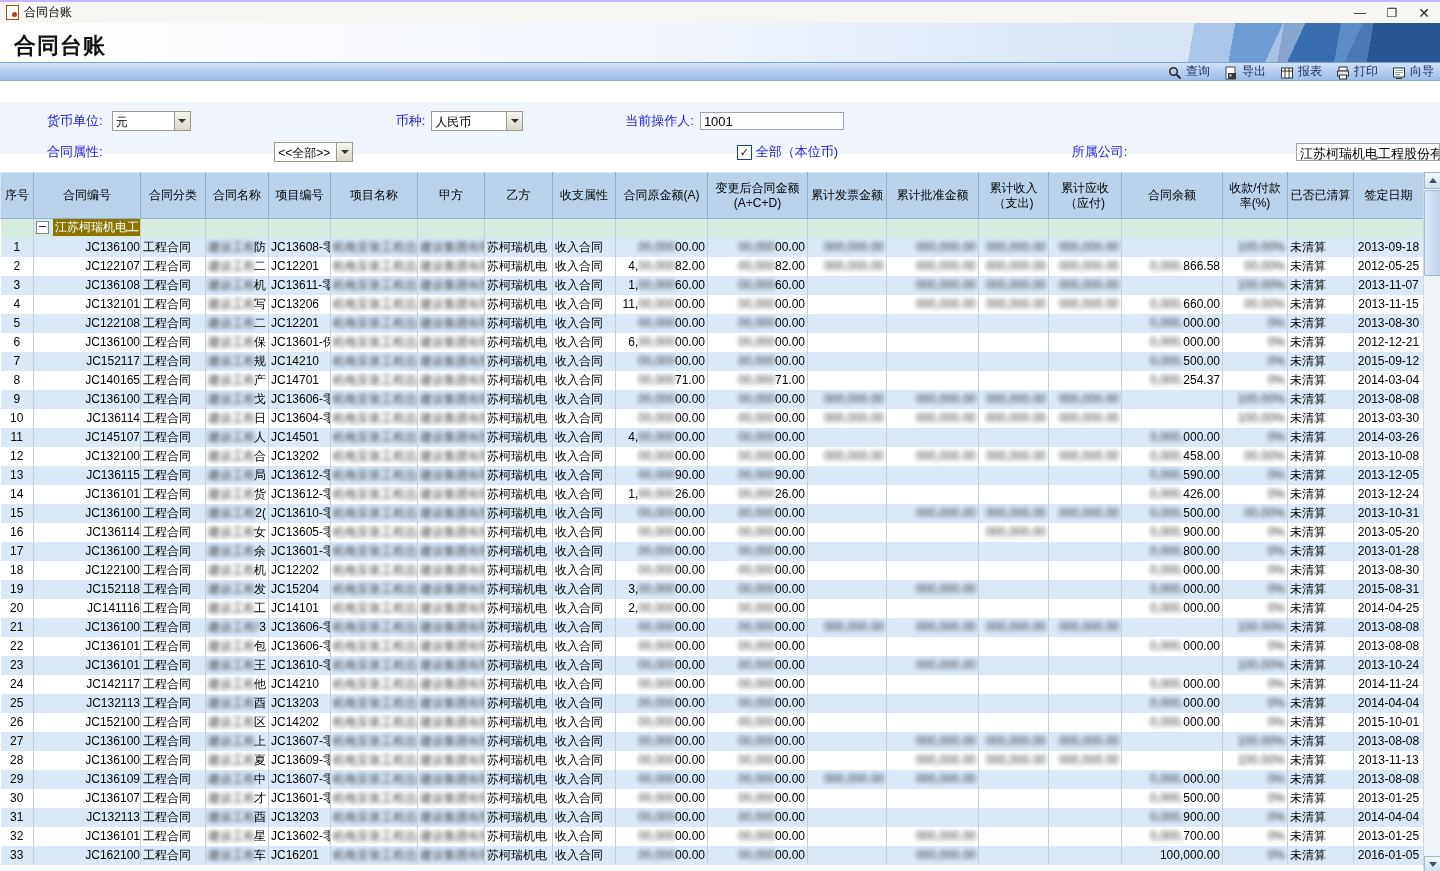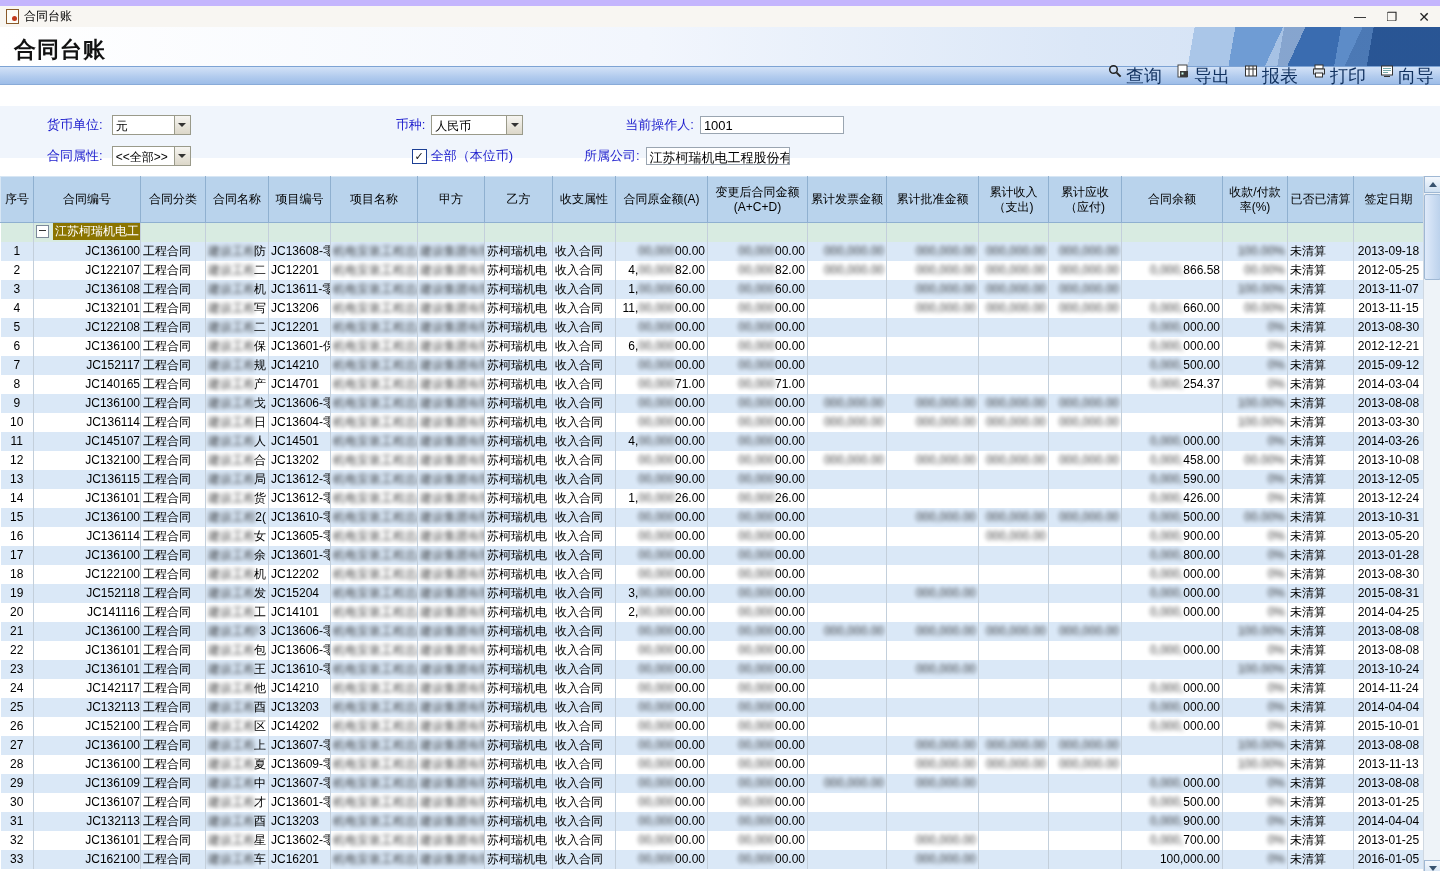--- a/index.html
+++ b/index.html
@@ -1,17 +1,17 @@
 <!DOCTYPE html>
 <html><head>
 <meta charset="utf-8">
 <style>
   html,body{margin:0;padding:0;width:1440px;height:871px;overflow:hidden;
     font-family:"Liberation Sans","DejaVu Sans",sans-serif;background:#fff;}
-  #win{position:relative;width:1440px;height:871px;overflow:hidden;border-top:6px solid #c4b5fd;box-sizing:border-box;padding-left:12px;}
+  #win{position:relative;width:1440px;height:871px;overflow:hidden;border-top:2px solid #c4b5fd;box-sizing:border-box;padding-left:12px;}
 
   
   .titlebar{position:absolute;left:0;top:0;width:100%;height:21px;background:#f8f6f2;display:flex;align-items:center;}
   .titleicon{width:13px;height:15px;margin:0 5px 0 6px;position:relative;background:#fdfdf8;border:1px solid #8a5a2a;box-sizing:border-box;}
   .titleicon:after{content:"";position:absolute;right:1px;bottom:2px;width:5px;height:5px;border-radius:50%;background:#c23a1d;}
   .titletext{font-size:12px;color:#000;}
   .winbtns{margin-left:auto;display:flex;align-items:center;height:100%;}
   .winbtn{width:32px;height:100%;display:flex;align-items:center;justify-content:center;font-size:12px;color:#222;cursor:default;}
   .winbtn.close{font-size:14px;}
 
@@ -22,34 +22,34 @@
   .deco{position:absolute;right:0;top:0;height:100%;width:400px;pointer-events:none;
     background:linear-gradient(100deg,rgba(255,255,255,0) 0 38%,#aac6e8 38% 48%,#6f9cd4 48% 60%,#3a6cb0 60% 74%,#5d8cc8 74% 82%,#2d5b9b 82% 100%);}
   .deco2{position:absolute;right:0;top:0;height:100%;width:300px;pointer-events:none;opacity:.55;
     background:linear-gradient(115deg,rgba(255,255,255,0) 0 45%,rgba(255,255,255,.7) 45% 52%,rgba(255,255,255,0) 52% 70%,rgba(30,70,130,.5) 70% 100%);}
 
   
   .strip1{position:absolute;left:0;top:60px;width:100%;height:19px;
     background:linear-gradient(180deg,#d3e2f7 0%,#b3ccee 55%,#9dbde8 100%);
     border-top:1px solid #7da3d4;border-bottom:1px solid #89abd8;box-sizing:border-box;
     display:flex;align-items:center;justify-content:flex-end;padding-right:6px;}
-  .tbitem{display:flex;align-items:flex-start;gap:4px;margin-left:14px;font-size:18px;color:#10305e;cursor:default;}
+  .tbitem{display:flex;align-items:flex-end;gap:4px;margin-left:14px;font-size:12px;color:#10305e;cursor:default;}
   .tbitem svg{display:block;}
   .strip2{position:absolute;left:0;top:79px;width:100%;height:21px;
     background:linear-gradient(180deg,#eaf2fc 0%,#cfe0f6 100%);border-bottom:1px solid #bcd0e8;box-sizing:border-box;
     display:flex;align-items:center;justify-content:flex-end;padding-right:4px;gap:5px;}
   .searchbox{width:196px;height:16px;border:1px solid #7f9db9;background:#fff;font-size:12px;padding:0 2px;outline:none;}
   .fuzzy{font-size:13px;color:#10305e;}
   .gridicon{width:15px;height:14px;border:1px solid #2b6cd4;background:#eaf2fd;position:relative;}
   .gridicon:before{content:"";position:absolute;left:2px;right:2px;top:3px;height:1px;background:#2b6cd4;box-shadow:0 3px 0 #2b6cd4,0 6px 0 #2b6cd4;}
 
   
   .filters{position:absolute;left:0;top:100px;width:100%;height:52px;background:#f0f5fc;}
   .frow{position:absolute;left:0;width:100%;height:20px;display:flex;align-items:center;}
-  .frow.r1{top:9px;} .frow.r2{top:40px;}
+  .frow.r1{top:9px;} .frow.r2{top:40px;justify-content:space-between;}
   .flabel{color:#1c1ccd;font-size:13px;}
   .fsel{display:flex;height:20px;box-sizing:border-box;}
   .fsel .fval{width:62px;height:20px;border:1px solid #9a9a8a;border-right:none;background:#fff;font-size:12px;padding:2px 3px;box-sizing:border-box;}
   .fsel .fbtn{width:17px;height:20px;background:linear-gradient(180deg,#f6f5f1,#dcd7c9);border:1px solid #9a9a8a;box-sizing:border-box;display:flex;align-items:center;justify-content:center;}
   .arrow-down{width:0;height:0;border-left:4px solid transparent;border-right:4px solid transparent;border-top:4px solid #333;}
   .ftext{height:18px;border:1px solid #9aa5b1;background:#fff;font-size:13px;padding:1px 3px;box-sizing:border-box;color:#000;overflow:hidden;white-space:nowrap;}
   .chk{width:13px;height:13px;border:1px solid #1c3f94;background:#fff;display:inline-flex;align-items:center;justify-content:center;font-size:11px;color:#111;margin-right:4px;}
 
   
   .tablewrap{position:absolute;left:0;top:170px;width:1423px;height:701px;overflow:hidden;background:#fff;}

